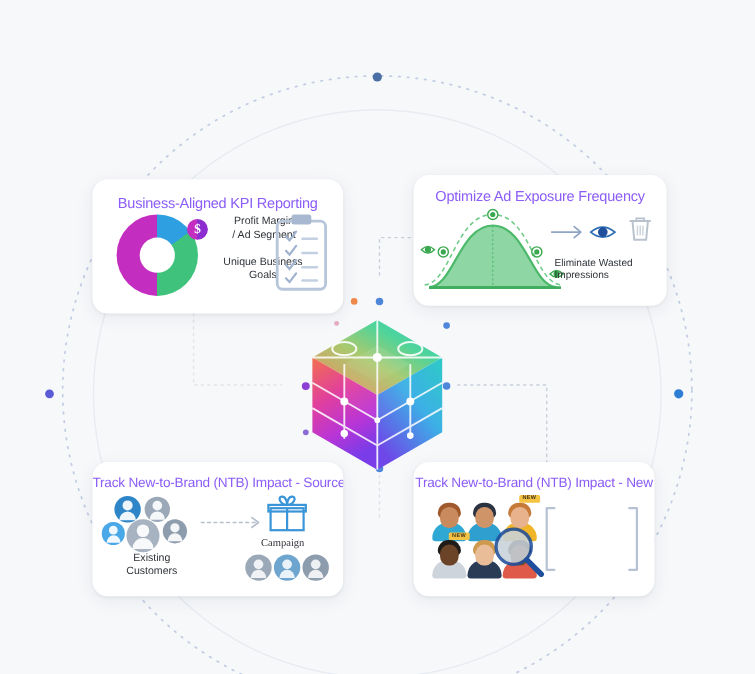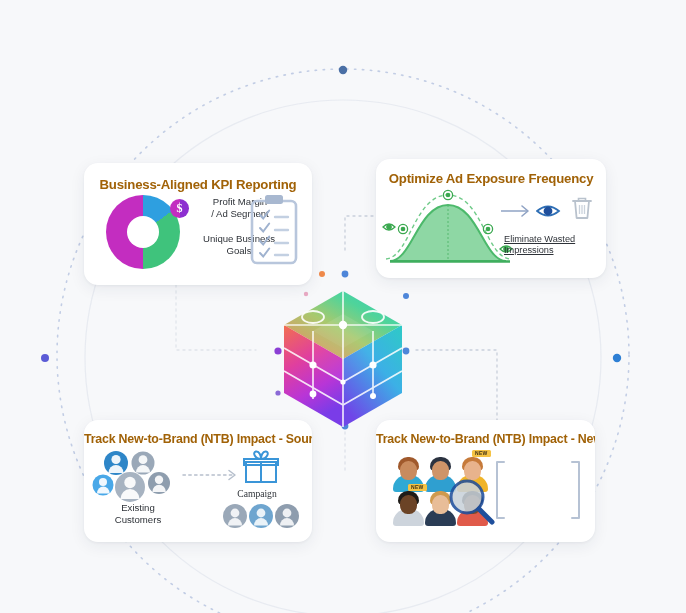--- a/index.html
+++ b/index.html
@@ -23,22 +23,22 @@
     background: #ffffff;
     border-radius: 14px;
     box-shadow: 0 4px 16px rgba(28,40,64,0.07), 0 1px 3px rgba(28,40,64,0.05);
     overflow: hidden;
   }
   .card-title {
     position: absolute;
     left: 0; right: 0;
     text-align: center;
     font-size: 13.2px;
-    font-weight: bold;
-    color: #a16207;
+    font-weight: normal;
+    color: #8b5cf6;
     letter-spacing: -0.2px;
     white-space: nowrap;
   }
   #card-kpi      { left: 84px;  top: 163px; width: 228px; height: 122px; }
   #card-freq     { left: 376px; top: 159px; width: 230px; height: 119px; }
   #card-ntb-src  { left: 84px;  top: 420px; width: 228px; height: 122px; }
   #card-ntb-new  { left: 376px; top: 420px; width: 219px; height: 122px; }
   #card-kpi .card-title     { top: 14px; }
   #card-freq .card-title    { top: 12px; }
   #card-ntb-src .card-title { top: 12px; font-size: 12.4px; }
@@ -72,21 +72,21 @@
   #dollar-badge span {
     position: absolute; inset: 0;
     display: flex; align-items: center; justify-content: center;
     color: #fff; font-size: 12px; font-weight: bold;
     font-family: "Liberation Serif", serif;
   }
   #kpi-text-1 { left: 110px; top: 33px; width: 92px; }
   #kpi-text-2 { left: 104px; top: 70px; width: 102px; text-align: center; }
 
   
-  #freq-text { left: 128px; top: 75px; width: 84px; text-align: left; font-size: 9.2px; text-decoration: underline; }
+  #freq-text { left: 128px; top: 75px; width: 84px; text-align: left; font-size: 9.2px; }
 
   
   #src-text-1  { left: 12px;  top: 82px; width: 84px; }
   #src-text-2  { left: 138px; top: 68px; width: 70px; font-family: Liberation Serif, serif; }
 
   
   #new-text { left: 126px; top: 55px; width: 72px; text-align: left; font-size: 10px; color: #2e3238; }
 
   
   .person { position: absolute; width: 33px; height: 40px; }

